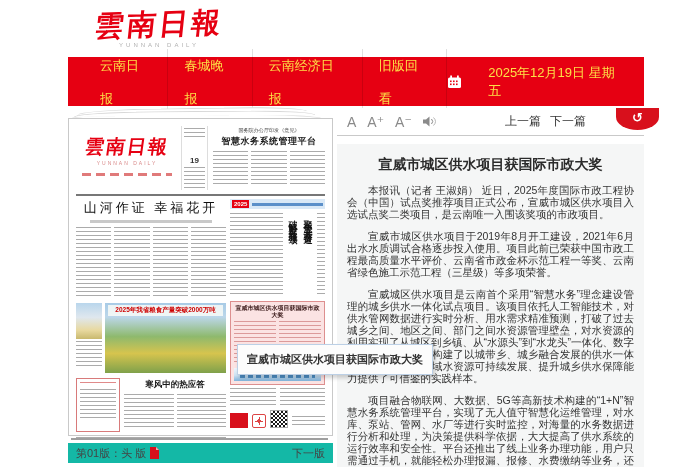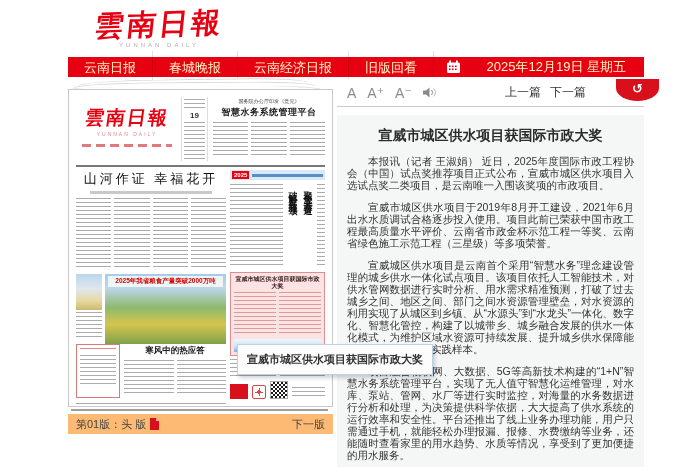--- a/index.html
+++ b/index.html
@@ -6,52 +6,52 @@
   body{width:700px;height:467px;background:#fff;position:relative;overflow:hidden;
        font-family:"Liberation Sans","DejaVu Sans",sans-serif;}
   
   .logo{position:absolute;left:95px;top:5px;}
   .logo-main{font-family:"DejaVu Serif",serif;font-weight:bold;font-size:29px;color:#e60012;
              letter-spacing:3px;transform:skewX(-8deg) rotate(-2deg);display:inline-block;}
   .logo-sub{font-size:6px;color:#b0b0b0;letter-spacing:3px;text-align:center;margin-top:-3px;}
   
   .wrapper{position:absolute;left:68px;top:57px;width:576px;}
   
-  .nav{height:20px;background:#e60012;display:flex;align-items:center;color:#fef9c3;font-size:13px;}
+  .nav{height:49px;background:#e60012;display:flex;align-items:center;color:#fde047;font-size:13px;padding-left:16px;}
   .nav-item{line-height:33px;padding:0 16px;cursor:pointer;border-right:1px solid rgba(0,0,0,.12);}
   .nav-cal{margin-left:auto;display:flex;align-items:center;}
   .nav-date{margin:0 18px 0 26px;font-size:13px;}
   
   .main{display:flex;margin-top:2px;}
   .leftcol{width:265px;}
   .stack{height:4px;background:#fff;border:1px solid #d8d8d8;border-bottom:none;
          border-radius:100% 100% 0 0/300% 300% 0 0;}
   .s1{margin:0 26px -2px 10px;transform:rotate(-.9deg);}
   .s2{margin:0 18px -2px 6px;transform:rotate(-.5deg);}
   .s3{margin:0 10px -1px 2px;}
   .page{border:1px solid #c9c9c9;background:#fff;padding:7px 7px 4px;height:318px;
         box-sizing:border-box;position:relative;}
   .page-shadow{height:2px;background:#9f9f9f;margin:2px 5px 0 3px;}
-  .pager{height:20px;background:#fdba74;display:flex;align-items:center;font-size:11px;
+  .pager{height:20px;background:#14b8a6;display:flex;align-items:center;font-size:11px;
          color:#444;padding:0 8px;margin-top:3px;}
   .pager-next{margin-left:auto;cursor:pointer;text-align:right;}
   .pager-cur{display:flex;align-items:center;gap:3px;}
   
   .tl{background:repeating-linear-gradient(#ababab 0 1.5px,transparent 1.5px 4px);}
   .tl-red{background:repeating-linear-gradient(#e08a8a 0 1.5px,transparent 1.5px 4px);}
   .row1{display:flex;height:64px;}
   .mast{width:102px;}
   .mast-title{font-family:"DejaVu Serif",serif;font-weight:bold;font-size:19px;color:#e60012;
               letter-spacing:2px;transform:skewX(-8deg);margin-top:8px;text-align:center;}
   .mast-sub{font-size:5px;color:#d98a8a;letter-spacing:2px;text-align:center;}
   .mast-slogan{height:3px;margin:7px 6px 0;
                background:repeating-linear-gradient(90deg,#e07a7a 0 9px,transparent 9px 14px);}
   .datebox{width:21px;border-left:1px solid #ddd;border-right:1px solid #ddd;margin-left:3px;
            padding:2px 2px;display:flex;flex-direction:column;align-items:stretch;gap:2px;}
-  .date-day{font-size:8px;font-weight:bold;color:#333;text-align:center;}
+  .date-day{font-size:8px;font-weight:bold;color:#333;text-align:center;margin-top:16px;}
   .datebox .tl{height:10px;}
   .toparticle{flex:1;padding-left:5px;}
   .kicker{font-size:6px;color:#444;text-align:center;transform:scale(.85);}
   .tophead{font-size:9px;font-weight:bold;color:#1a1a1a;text-align:center;margin:0 0 3px;
            letter-spacing:.5px;white-space:nowrap;}
   .cols{display:flex;gap:3px;}
   .cols>div{flex:1;}
   .rule{height:2px;background:#777;margin:4px 0 3px;}
   .row2{display:flex;gap:4px;}
   .np-left{width:150px;}
@@ -61,21 +61,21 @@
   .h74{height:72px;} .h36{height:36px;} .h34{height:34px;} .h28{height:26px;}
   .photo-row{display:flex;gap:3px;margin-top:4px;}
   .sidecol{width:26px;}
   .monu{height:36px;background:linear-gradient(180deg,#b9d6ec 0%,#dfe7ee 40%,#e8d9a0 75%,#c9b96e 100%);
         margin-bottom:2px;}
   .photo{flex:1;height:70px;position:relative;
          background:linear-gradient(180deg,#aacdе8 0%,#a8cbe6 18%,#8eb96d 45%,#d6c44e 70%,#7fa14b 100%);
          background:linear-gradient(180deg,#a8cbe6 0%,#bcd7ea 20%,#8eb96d 48%,#d6c44e 72%,#7fa14b 100%);}
   .photo-head{position:absolute;top:2px;left:3px;right:3px;font-size:6.5px;font-weight:bold;
               color:#cf0000;background:rgba(255,255,248,.78);text-align:center;padding:1px 0;}
-  .cold-row{display:flex;gap:4px;}
+  .cold-row{display:flex;gap:4px;margin-top:5px;}
   .redbox{width:36px;height:46px;border:1px solid #d87a7a;padding:3px 3px;}
   .redbox .tl-red{height:4px;margin-bottom:3px;}
   .redbox .tl{height:32px;}
   .cold-main{flex:1;}
   .cold-head{font-size:8.5px;font-weight:bold;color:#1a1a1a;text-align:center;margin:1px 0 3px;}
   .np-footer{height:4px;margin-top:5px;}
   .np-right{flex:1;}
   .eco-banner{height:10px;background:#d9e8f6;display:flex;align-items:center;padding:0 2px;}
   .eco-year{background:#e60012;color:#fff;font-size:6px;font-weight:bold;padding:0 2px;line-height:8px;}
   .eco-bar{flex:1;height:3px;background:#5b8fc9;margin-left:3px;}

